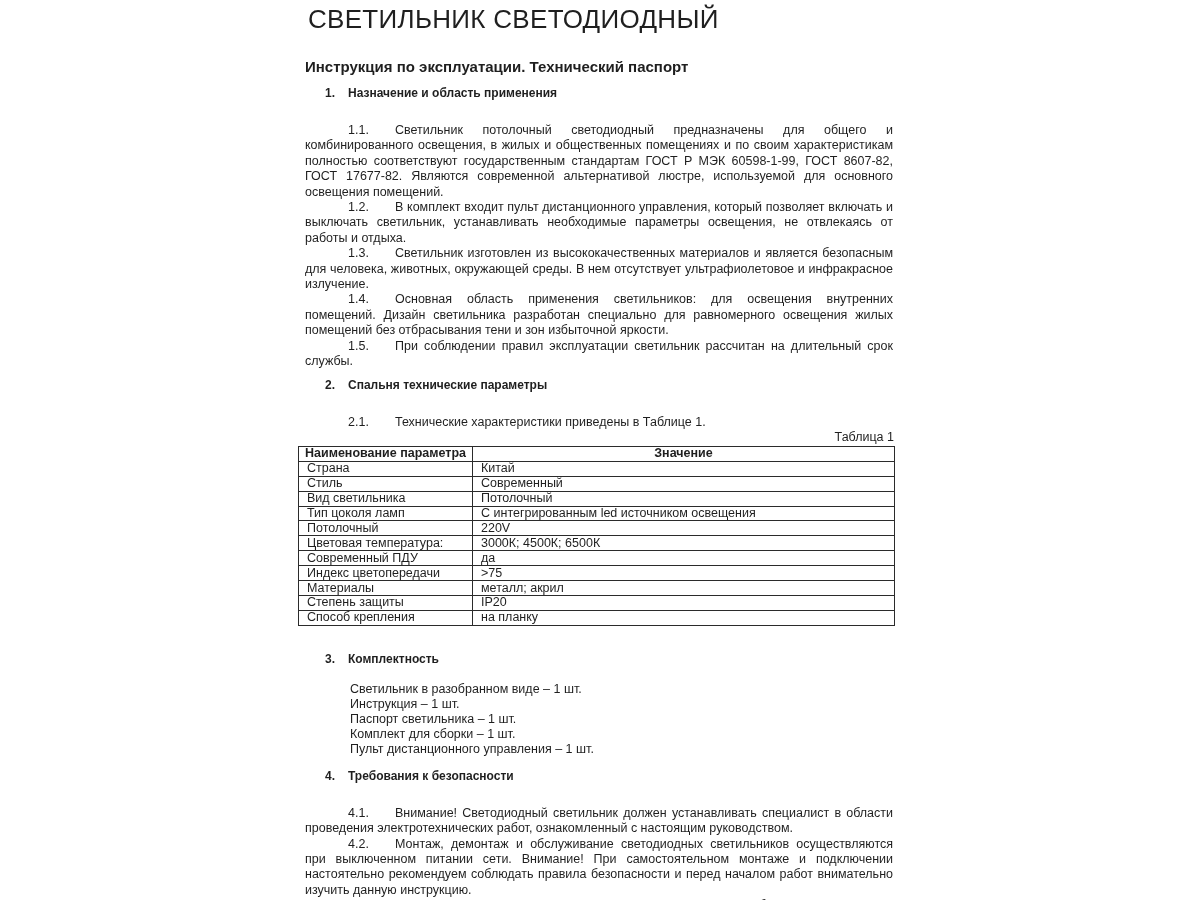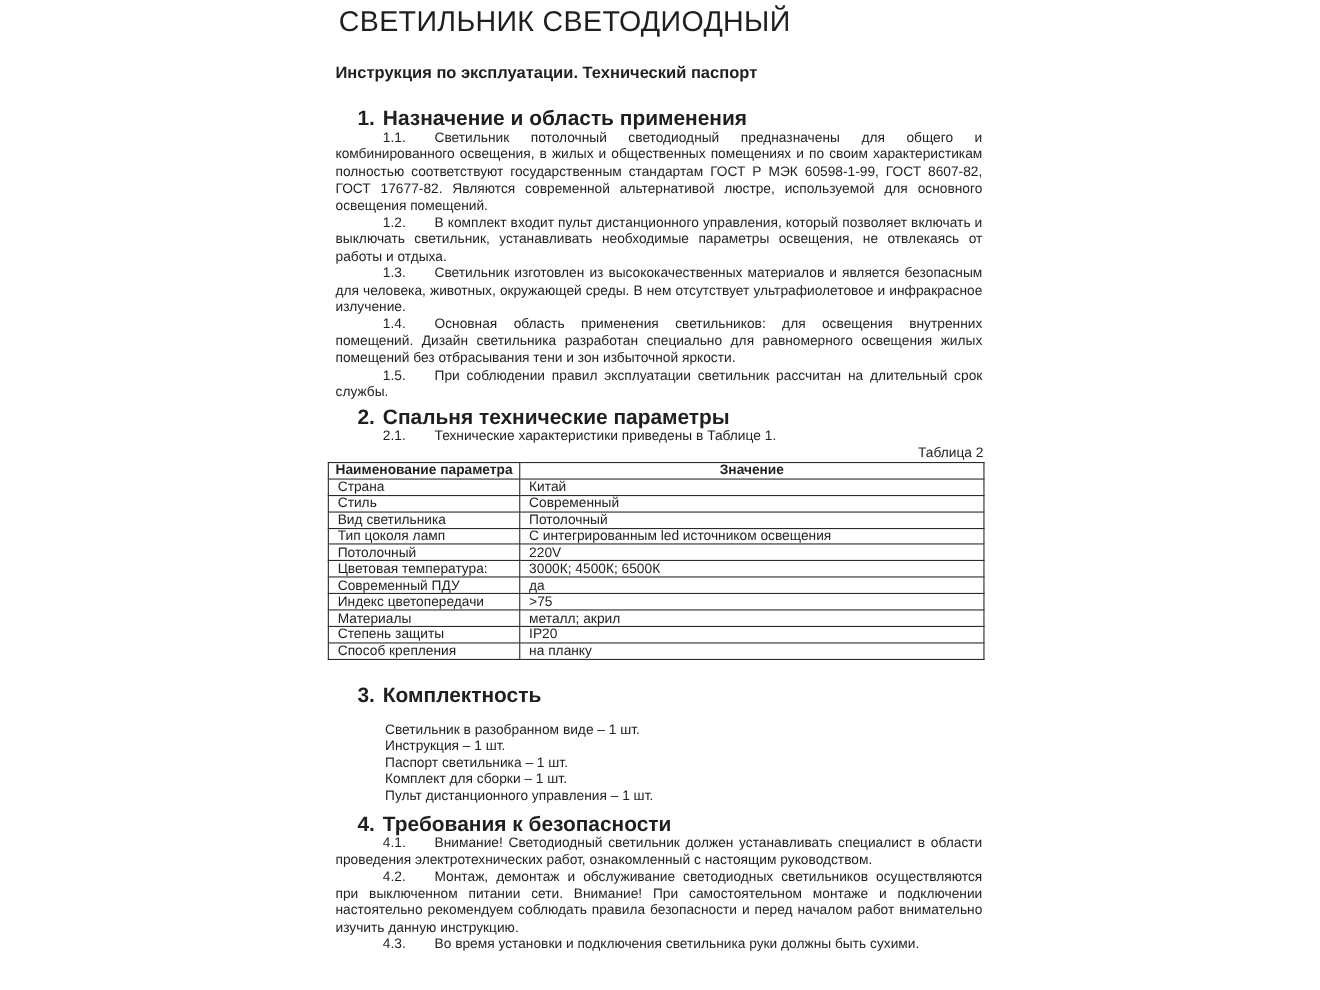--- a/index.html
+++ b/index.html
@@ -29,35 +29,36 @@
     margin: 4px 0 0 10px;
     white-space: nowrap;
   }
   .doc-subtitle {
     font-size: 15px;
     font-weight: 700;
     line-height: 18px;
     margin: 24px 0 0 7px;
   }
   .sec-heading {
-    font-size: 19px;
+    font-size: 12px;
     font-weight: 700;
     line-height: 18px;
-    margin: 24px 0 0 27px;
+    margin: 8px 0 0 27px;
   }
   .sec-heading .hnum {
     display: inline-block;
     width: 23px;
   }
   .bodytext {
     margin-left: 7px;
     width: 588px;
     font-size: 12.5px;
     line-height: 15.4px;
     text-align: justify;
+    margin-top: 21px;
   }
   p.para {
     margin: 0;
     text-indent: 0;
     padding-left: 0;
   }
   p.para .pnum {
     display: inline-block;
     width: 47px;
     margin-left: 43px;
@@ -122,21 +123,21 @@
   </div>
 
   <div class="sec-heading h2-sec">
     <span class="hnum">2.</span><span>Спальня технические параметры</span>
   </div>
 
   <div class="bodytext">
     <p class="para p21"><span class="pnum">2.1.</span><span>Технические характеристики приведены в Таблице 1.</span></p>
   </div>
 
-  <div class="table-label">Таблица 2</div>
+  <div class="table-label">Таблица 1</div>
 
   <table class="params">
     <colgroup>
         <col style="width:174px">
         <col style="width:422px">
       </colgroup>
     <tbody>
       <tr>
         <th>Наименование параметра</th>
         <th>Значение</th>

